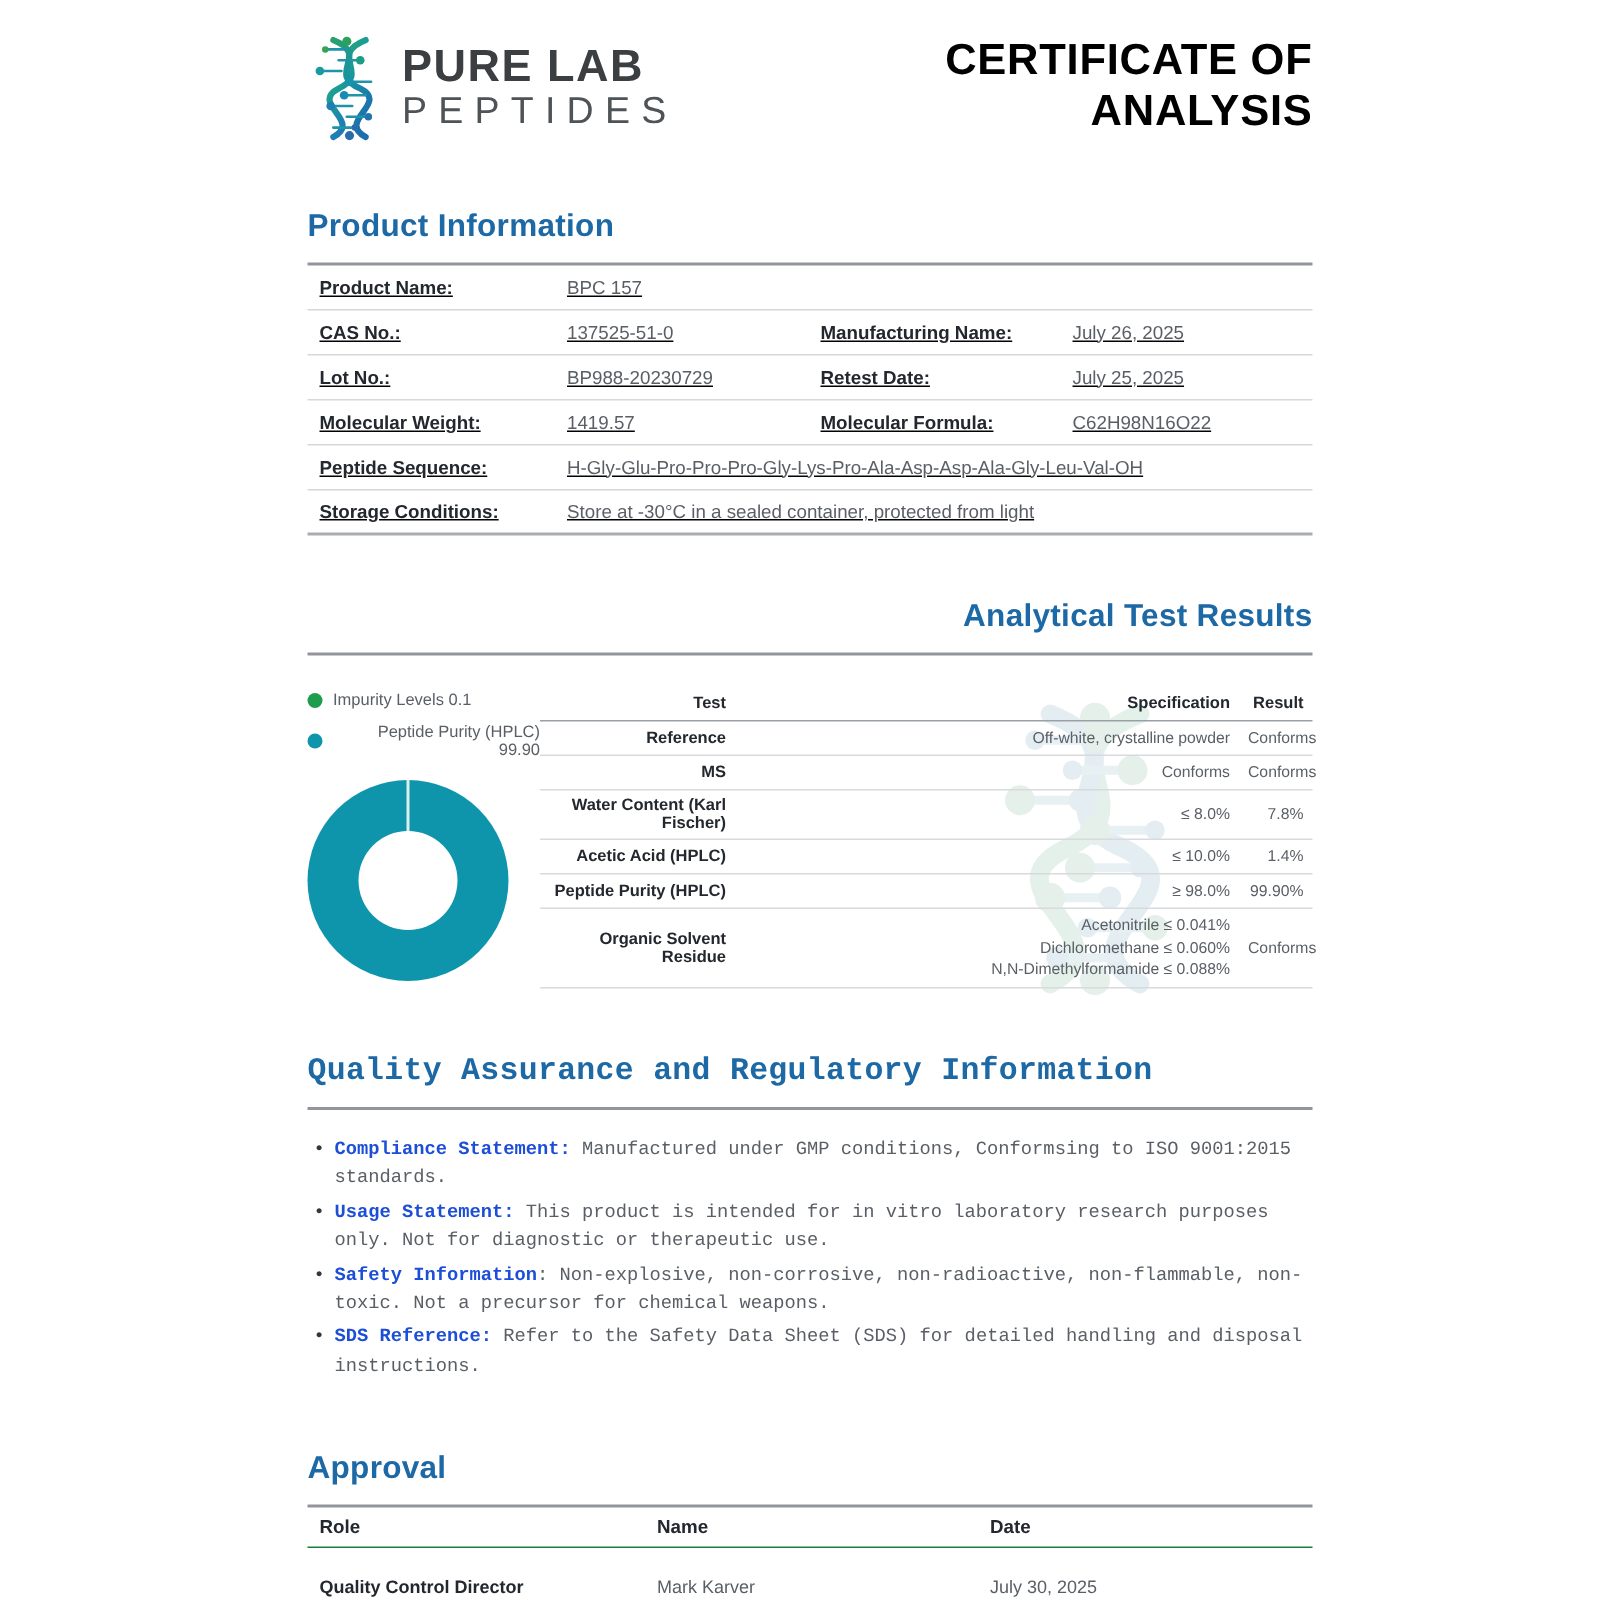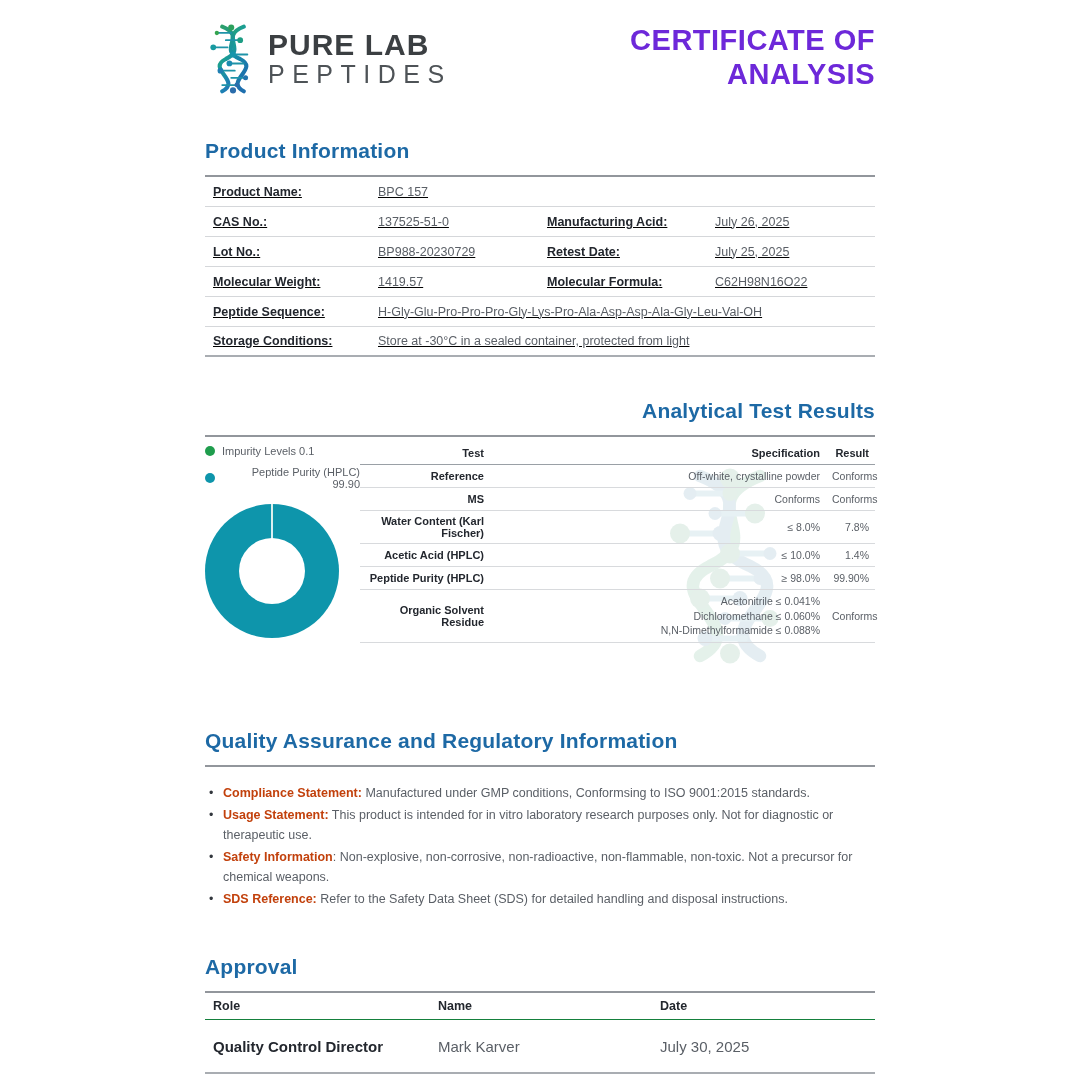--- a/index.html
+++ b/index.html
@@ -7,38 +7,38 @@
   body { font-family:"Liberation Sans","DejaVu Sans",sans-serif; }
   .page { position:relative; width:1080px; height:1080px; background:#fff; overflow:hidden; }
   .content { position:relative; width:670px; margin:0 205px; z-index:1; }
 
   
   .header { display:flex; justify-content:space-between; align-items:flex-start; padding-top:24px; }
   .logo { display:flex; align-items:center; gap:7px; }
   .logo-text { display:flex; flex-direction:column; }
   .logo-line1 { font-size:30px; font-weight:800; letter-spacing:1px; color:#3b3f42; line-height:1.05; }
   .logo-line2 { font-size:25px; font-weight:400; letter-spacing:7.5px; color:#4e5357; line-height:1.15; }
-  .doc-title { width:285px; text-align:right; font-size:29px; font-weight:800; color:#6d28d9; line-height:1.17; letter-spacing:0.5px; }
+  .doc-title { width:285px; text-align:right; font-size:29px; font-weight:800; color:#000000; line-height:1.17; letter-spacing:0.5px; }
 
   
   .section-heading { color:#1d69a5; font-size:21px; font-weight:600; letter-spacing:0.2px; }
   .rule { height:2px; background:#92969c; margin-top:12px; }
 
   
   .product-section { margin-top:45px; }
   .ptable { margin-top:0;text-decoration:underline; }
   .prow { display:grid; grid-template-columns:165px 169px 168px 168px; height:30px; border-bottom:1px solid #d5d7da; align-items:center; }
   .prow:last-child { border-bottom:2px solid #a9adb2; }
   .prow .cell { padding-left:8px; font-size:12.5px; color:#5a5f66; white-space:nowrap; overflow:visible; }
   .prow .lbl { font-weight:700; color:#23272e; }
   .span3 { grid-column:2 / 5; }
 
   
   .analytical-section { margin-top:42px;text-align:right; }
-  .analytical-body { display:flex; margin-top:4px; }
+  .analytical-body { display:flex; margin-top:20px; }
   .chart-col { width:155px; flex:0 0 155px; }
   .legend { display:flex; flex-direction:column; gap:9px; padding-top:4px; }
   .legend-item { display:flex; align-items:center; gap:7px; font-size:11px; color:#5a5f66; }
   .dot { width:10px; height:10px; border-radius:50%; flex:0 0 10px; }
   .dot-green { background:#1f9d4d; }
   .dot-teal { background:#0e95ab; }
   .donut-wrap { margin-top:14px; width:134px; height:134px; position:relative; }
   .donut { width:134px; height:134px; border-radius:50%;
            background:conic-gradient(#1f9d4d 0deg 0.6deg, #0e95ab 0.6deg 360deg); position:relative; }
   .donut::after { content:""; position:absolute; left:34px; top:34px; width:66px; height:66px; border-radius:50%; background:#fff; }
@@ -48,31 +48,31 @@
   .trow { display:grid; grid-template-columns:130px 336px 1fr; align-items:center; border-bottom:1px solid #d8dadd; min-height:23px; }
   .trow.thead { border-bottom:1px solid #9aa0a6; min-height:24px; }
   .trow .tcell { padding:4px 6px 4px 6px; font-size:10.5px; color:#5a5f66; }
   .trow .tname, .trow.thead .tcell { font-weight:700; color:#23272e; font-size:11px; }
   .spec-line { display:block; line-height:1.4; }
 
   
   .watermark { position:absolute; left:655px; top:466px; z-index:0; opacity:0.55; pointer-events:none; }
 
   
-  .qa-section { margin-top:86px; }
+  .qa-section { margin-top:44px;font-family:Liberation Mono, monospace; }
   .qa-list { margin-top:17px; list-style:none; }
   .qa-item { position:relative; padding-left:18px; font-size:12.5px; color:#5a5f66; line-height:1.55; margin-bottom:3px; }
   .qa-item::before { content:"•"; position:absolute; left:4px; top:0; color:#33373d; font-size:12.5px; }
-  .qa-label { font-weight:700; color:#c2410c; }
+  .qa-label { font-weight:700; color:#1d4ed8; }
 
   
   .approval-section { margin-top:46px; }
   .atable-head { display:grid; grid-template-columns:225px 222px 1fr; align-items:center; height:27px; border-bottom:1px solid #15803d; }
   .atable-row { display:grid; grid-template-columns:225px 222px 1fr; align-items:center; height:54px; border-bottom:2px solid #a9adb2; }
-  .acell { padding-left:8px; font-size:15px; color:#5a5f66; }
+  .acell { padding-left:8px; font-size:12px; color:#5a5f66; }
   .ahead { font-weight:700; color:#23272e; font-size:12.5px; }
   .arole { font-weight:700; color:#23272e; }
 </style>
 </head>
 <body>
 
 <div class="page">
 
   <svg class="watermark" width="150" height="200" viewBox="0 0 60 78">
     <g fill="none" stroke-linecap="round">
@@ -169,21 +169,21 @@
       <div class="section-heading">Product Information</div>
       <div class="rule"></div>
       <div class="ptable">
         <div class="prow">
           <div class="cell lbl">Product Name:</div>
           <div class="cell span3">BPC 157</div>
         </div>
         <div class="prow">
           <div class="cell lbl">CAS No.:</div>
           <div class="cell">137525-51-0</div>
-          <div class="cell lbl">Manufacturing Acid:</div>
+          <div class="cell lbl">Manufacturing Name:</div>
           <div class="cell">July 26, 2025</div>
         </div>
         <div class="prow">
           <div class="cell lbl">Lot No.:</div>
           <div class="cell">BP988-20230729</div>
           <div class="cell lbl">Retest Date:</div>
           <div class="cell">July 25, 2025</div>
         </div>
         <div class="prow">
           <div class="cell lbl">Molecular Weight:</div>

